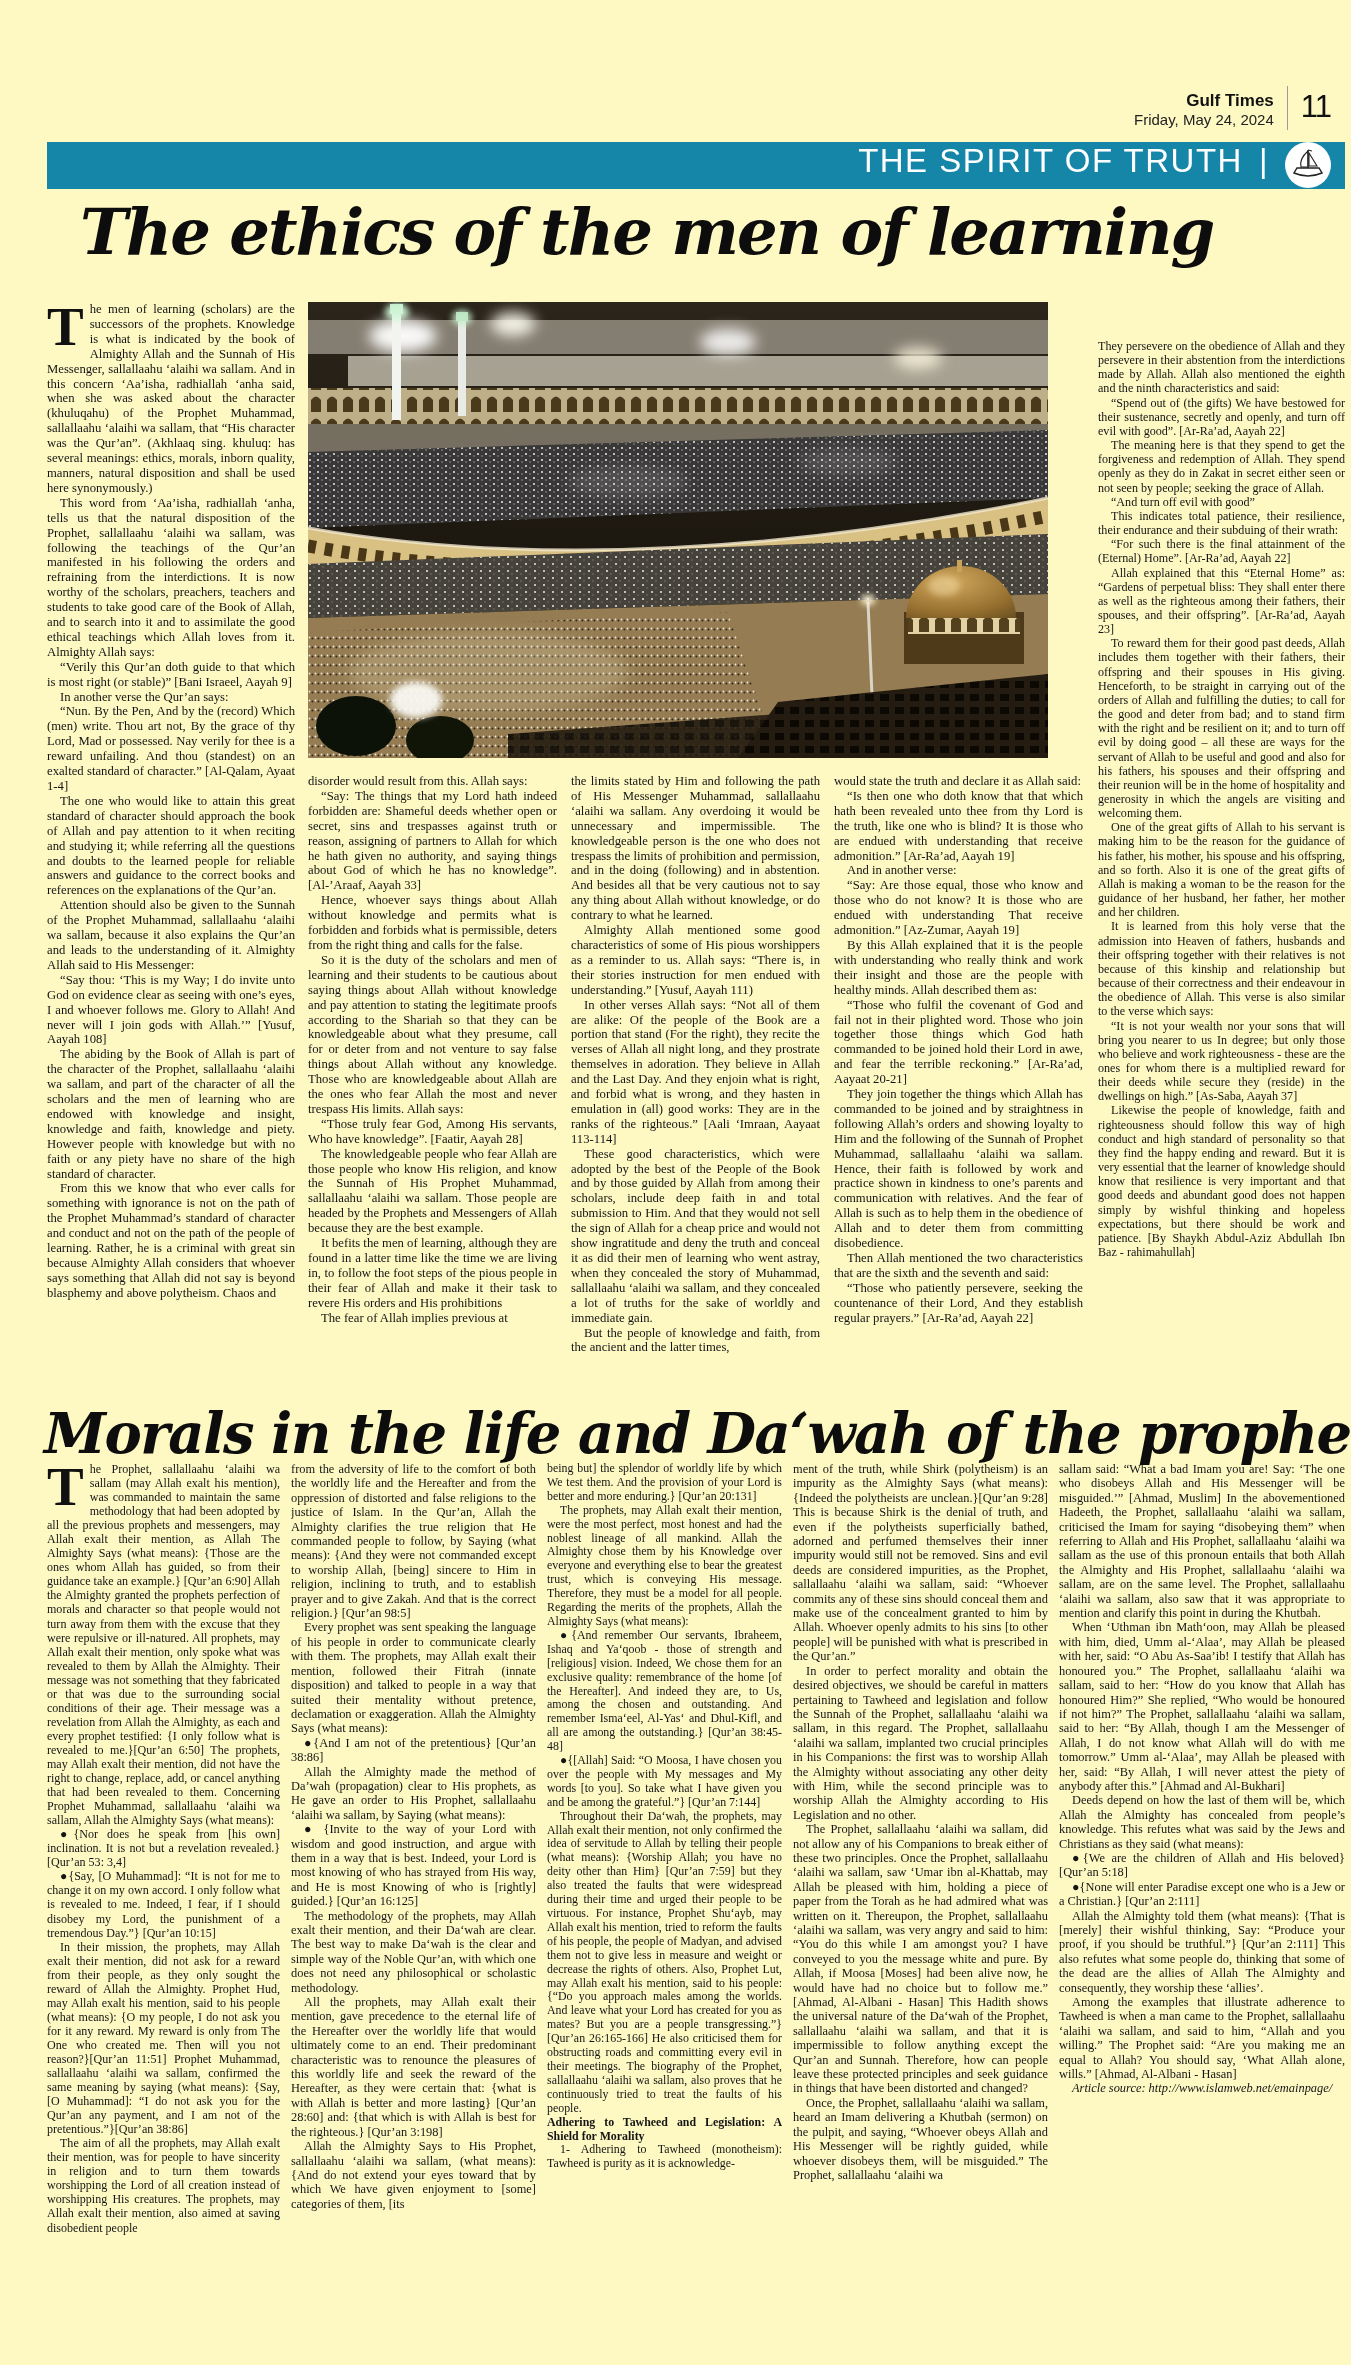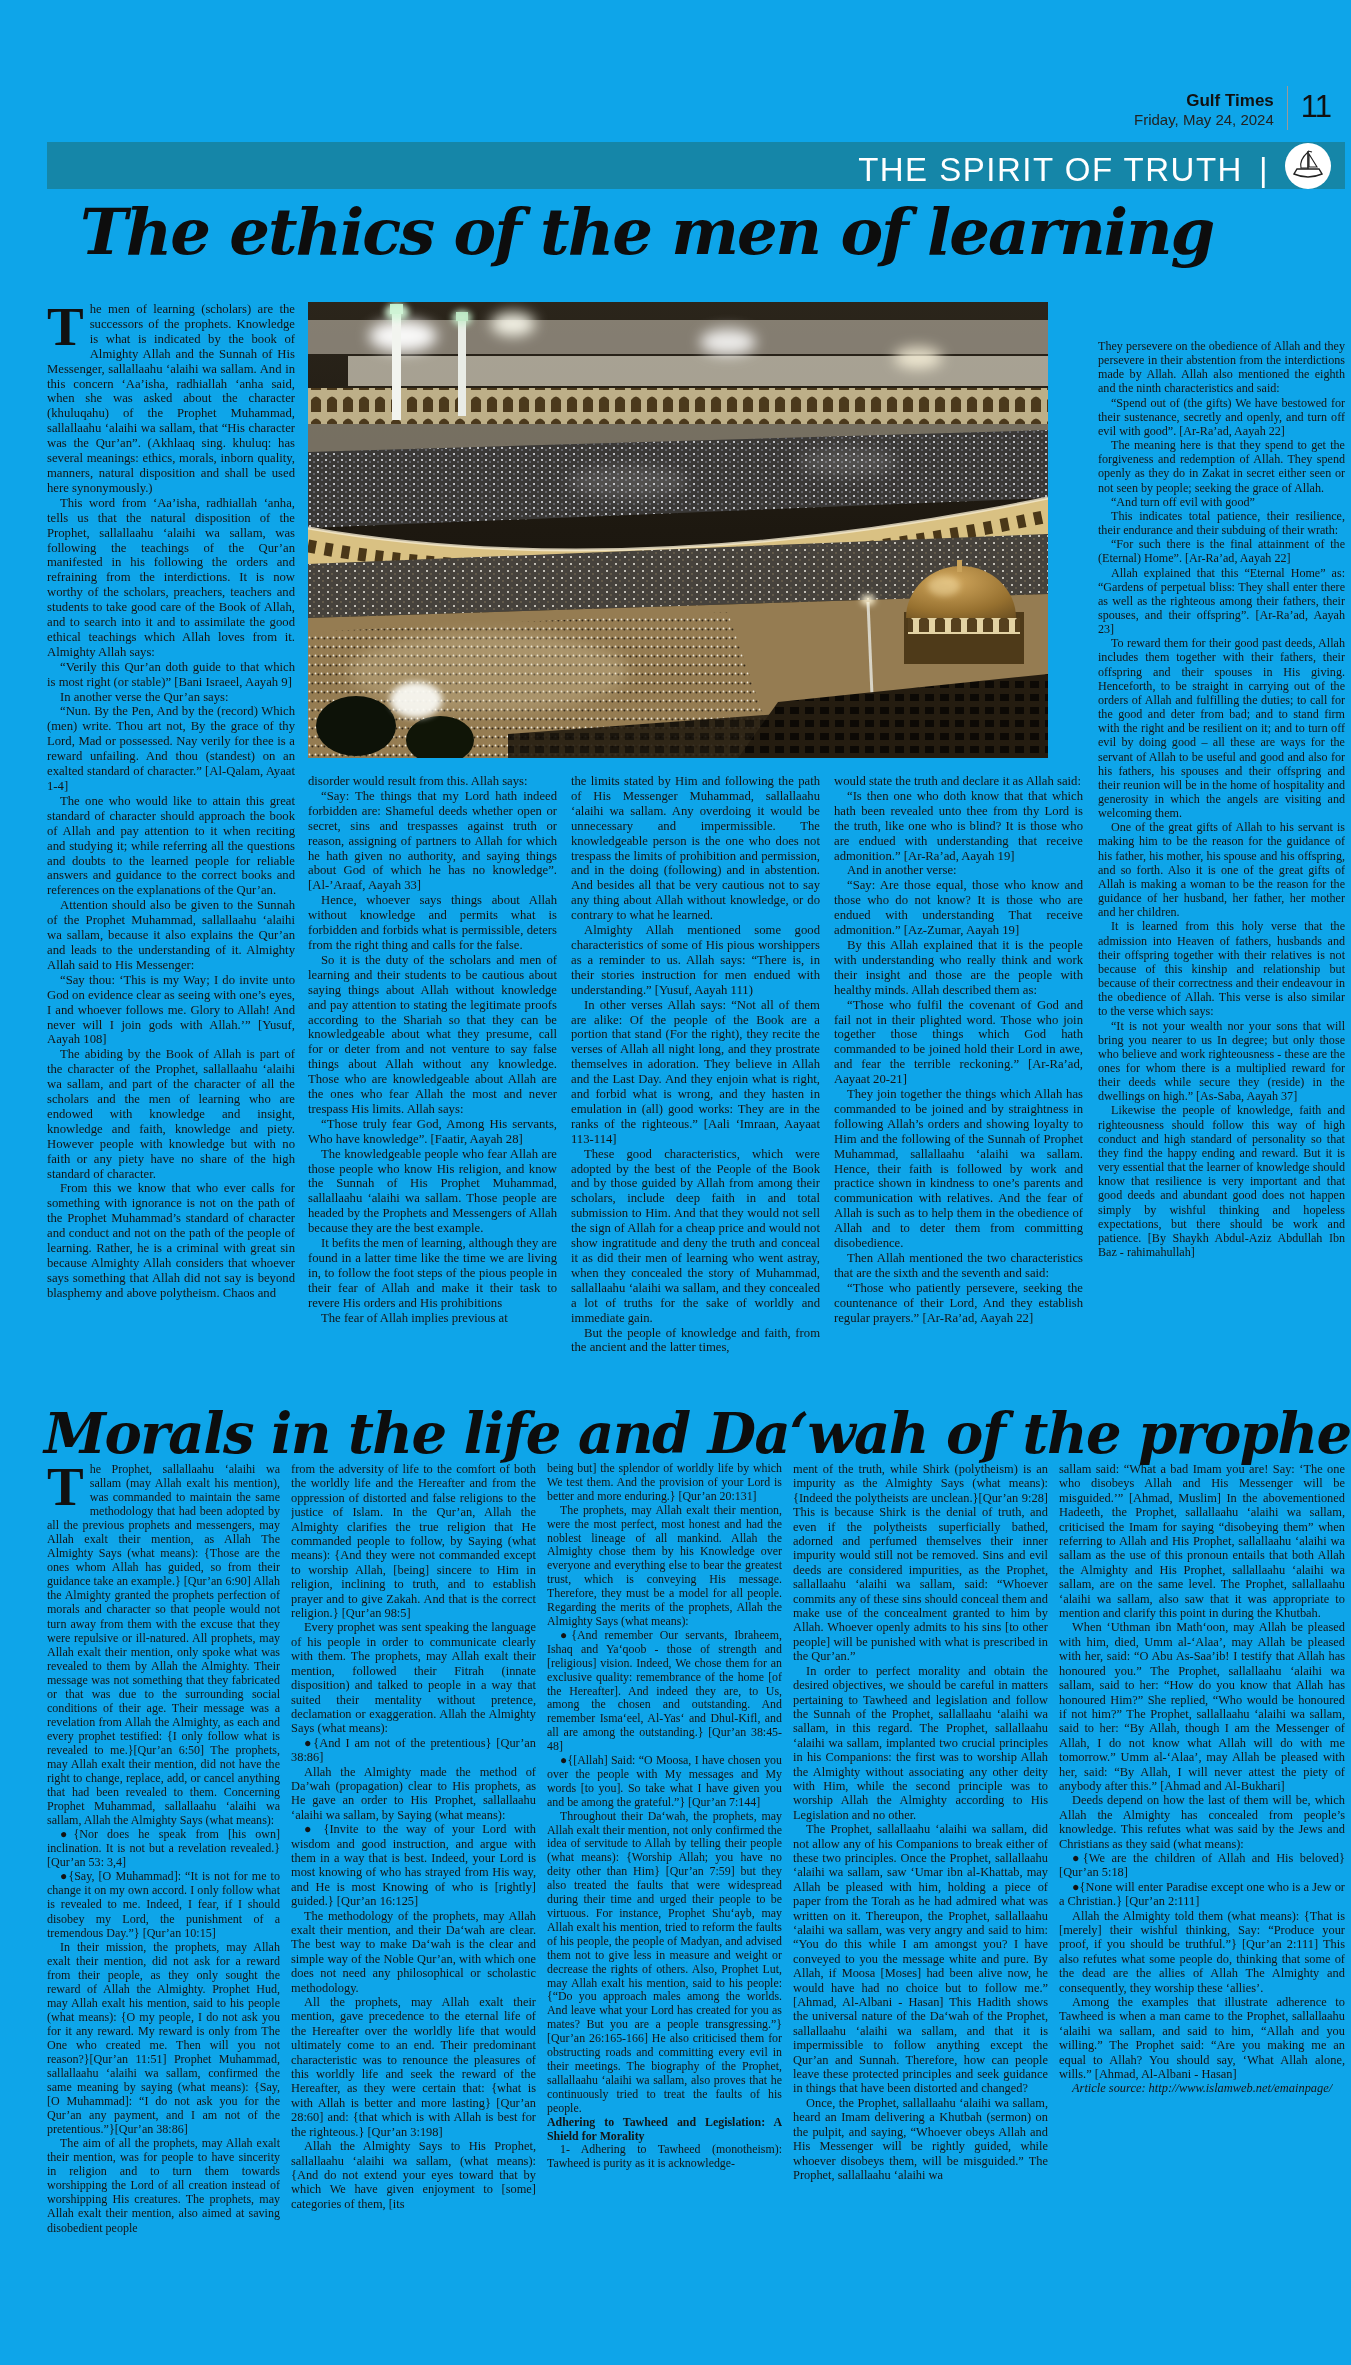--- a/index.html
+++ b/index.html
@@ -1,27 +1,27 @@
 <!DOCTYPE html>
 <html><head>
 <meta charset="utf-8">
 <style>
   html,body{margin:0;padding:0;background:#e8e8e8;}
-  .page{position:relative;width:1351px;height:2365px;background:#0ea5e9;margin:0 auto;overflow:hidden;
+  .page{position:relative;width:1351px;height:2365px;background:#fef9c3;margin:0 auto;overflow:hidden;
         font-family:"Liberation Serif",serif;color:#141414;}
   
   .mast{position:absolute;top:86px;right:20px;display:flex;align-items:flex-start;gap:13px;
         font-family:"Liberation Sans",sans-serif;}
   .mast .txt{text-align:right;line-height:1.16;padding-top:5px;}
   .paper{font-weight:bold;font-size:17px;color:#111;}
   .date{font-size:15px;color:#222;}
   .vr{width:1px;background:#9a9a9a;height:44px;}
   .pagenum{font-size:31px;font-weight:normal;color:#111;padding-top:3px;letter-spacing:-1px;}
   
-  .banner{position:absolute;top:142px;left:47px;width:1298px;height:47px;display:flex;align-items:flex-end;
+  .banner{position:absolute;top:142px;left:47px;width:1298px;height:47px;display:flex;align-items:flex-start;
           justify-content:flex-end;gap:16px;padding-right:14px;box-sizing:border-box;}
   .banner .t{color:#ffffff;font-family:"Liberation Sans",sans-serif;font-size:33px;letter-spacing:1.5px;font-weight:normal;}
   .dhow{width:46px;height:46px;background:#fff;border-radius:50%;display:flex;align-items:center;justify-content:center;flex:0 0 auto;}
   
   .h1,.h2{position:absolute;left:44px;margin:0;font-family:"DejaVu Serif",serif;font-style:italic;font-weight:bold;color:#0d0d0d;white-space:nowrap;}
   .h1{top:194px;font-size:64px;letter-spacing:-2px;margin-left:36px;}
   .h2{top:1400px;font-size:56px;letter-spacing:-1.5px;}
   
   .art{position:absolute;left:47px;display:flex;}
   .a1{top:302px;width:1298px;height:1100px;gap:13px;}

